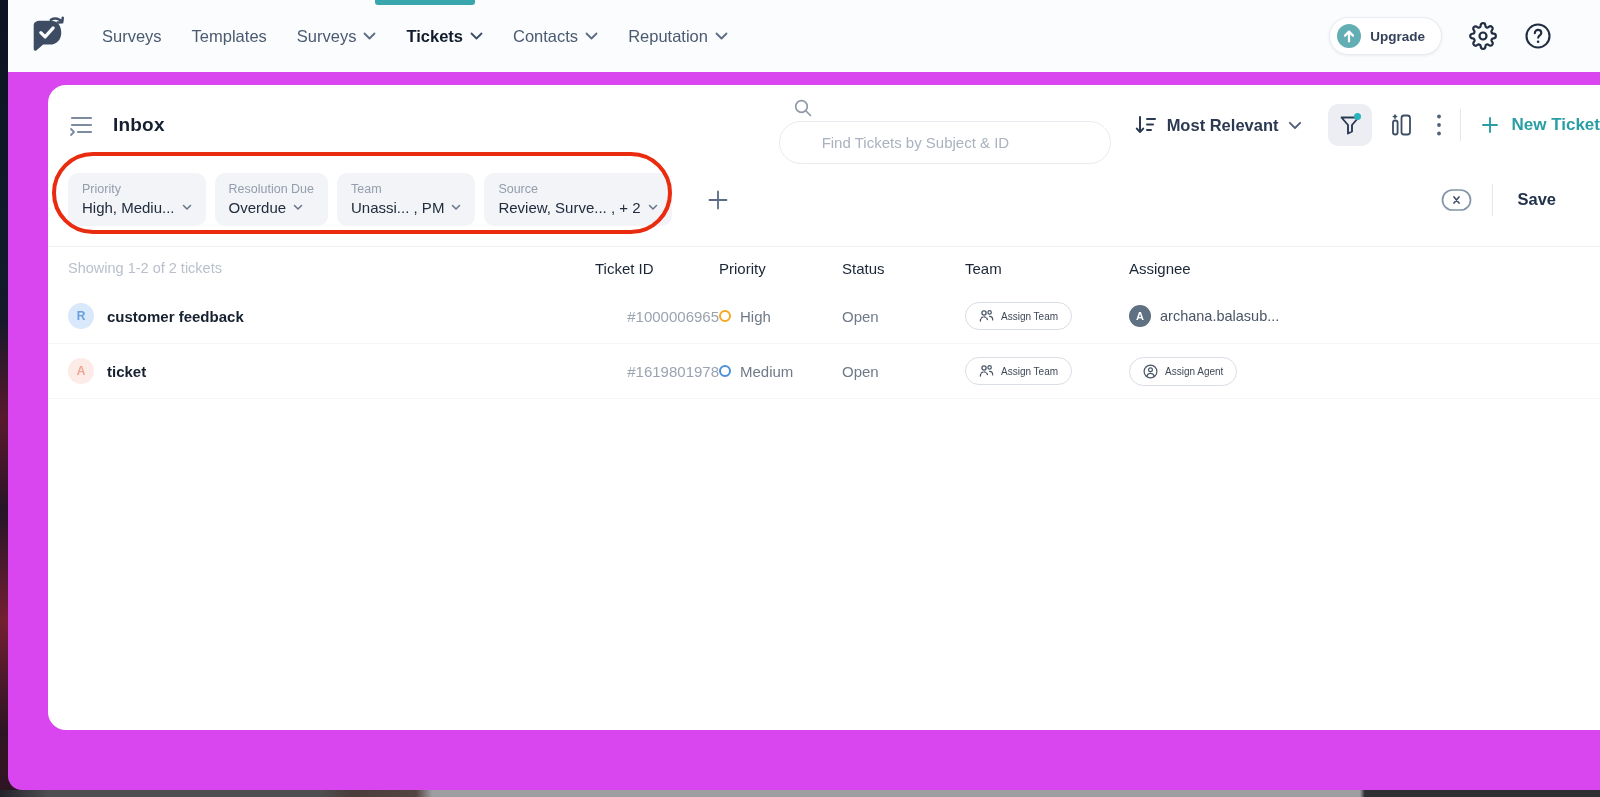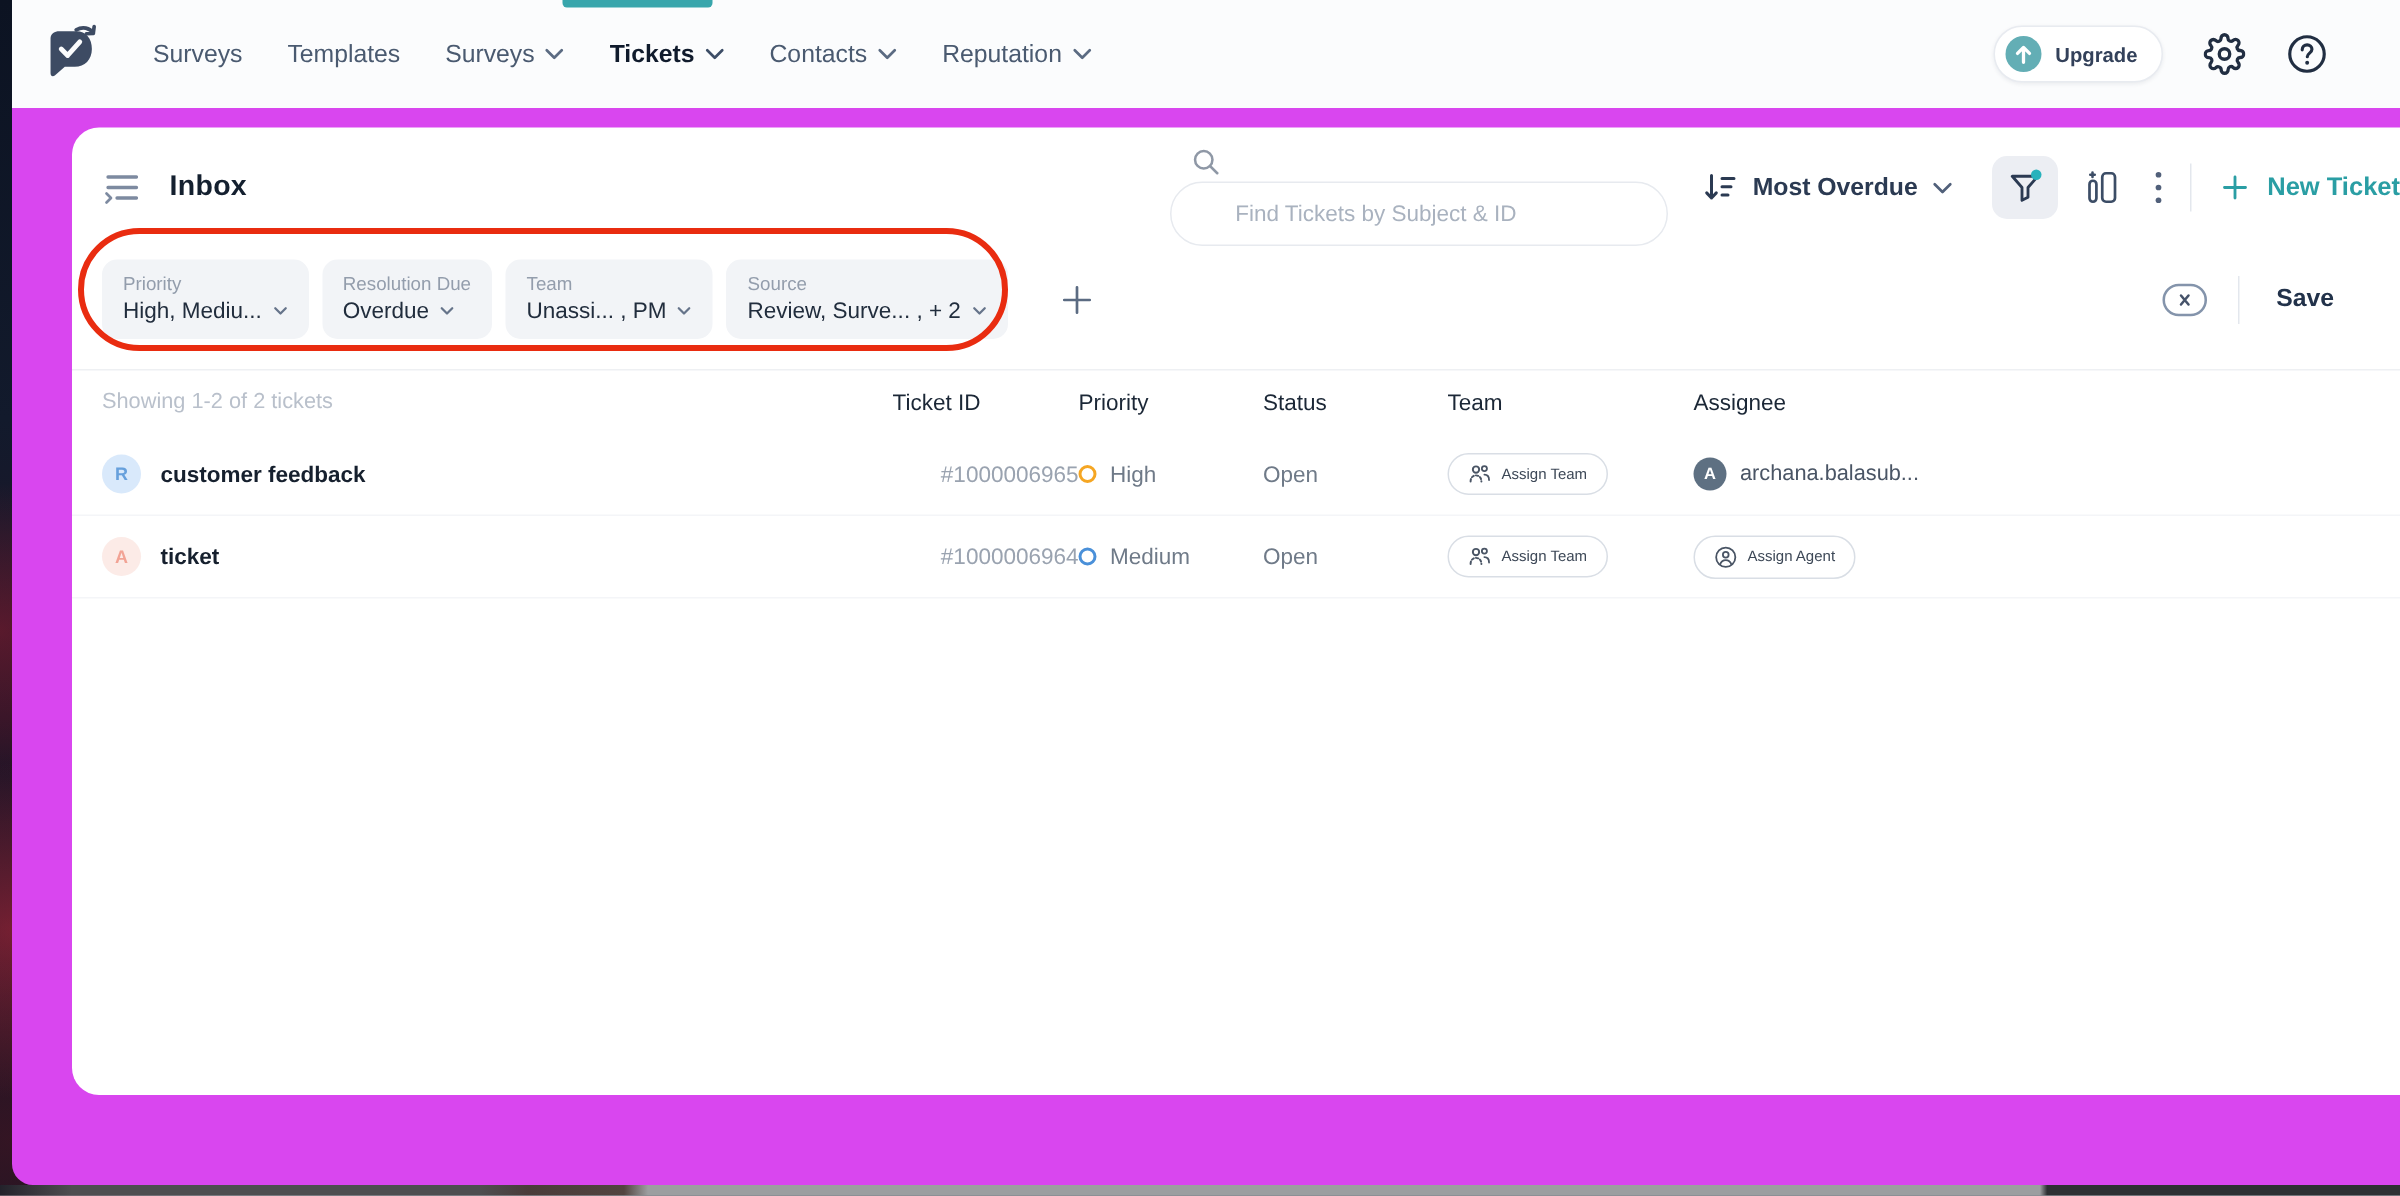--- a/index.html
+++ b/index.html
@@ -215,21 +215,21 @@
           <path d="M12 12 L16.5 16.5" stroke="#8f98a6" stroke-width="1.7" stroke-linecap="round"></path>
         </svg>
         <input class="search-input" type="text" placeholder="Find Tickets by Subject &amp; ID" style="">
       </div>
 
       <div class="sort-group">
         <svg width="22" height="20" viewBox="0 0 22 20">
           <path d="M5 2 L5 17 M1.8 13.6 L5 17 L8.2 13.6" fill="none" stroke="#2b3a52" stroke-width="2" stroke-linecap="round" stroke-linejoin="round"></path>
           <path d="M12 4 H20 M12 9.5 H18 M12 15 H16" stroke="#2b3a52" stroke-width="2" stroke-linecap="round"></path>
         </svg>
-        <span class="sort-label">Most Overdue</span>
+        <span class="sort-label">Most Relevant</span>
         <svg width="14" height="9" viewBox="0 0 14 9">
             <path d="M1.8 1.8 L7 7 L12.2 1.8" fill="none" stroke="#51607a" stroke-width="1.8" stroke-linecap="round" stroke-linejoin="round"></path>
           </svg>
       </div>
 
       <div class="filter-btn">
         <svg width="22" height="22" viewBox="0 0 22 22">
           <path d="M2.5 3.5 H19.5 L13 11 V17.5 L9 19.5 V11 Z" fill="none" stroke="#2b3a52" stroke-width="1.9" stroke-linejoin="round"></path>
         </svg>
         <span class="filter-dot"></span>
@@ -357,21 +357,21 @@
         <span class="assignee-avatar">A</span>
         <span class="assignee-name">archana.balasub...</span>
       </div>
     </div>
 
     <div class="tgrid trow">
       <div class="subject-cell">
         <span class="row-avatar av-pink">A</span>
         <span class="subject">ticket</span>
       </div>
-      <div class="ticket-id">#1000006964</div>
+      <div class="ticket-id">#1619801978</div>
       <div class="priority-cell">
         <span class="p-ring ring-medium"></span>
         <span class="muted">Medium</span>
       </div>
       <div class="muted">Open</div>
       <div>
         <span class="pill">
           <svg width="15" height="14" viewBox="0 0 15 14">
             <circle cx="5" cy="4" r="2.1" fill="none" stroke="#4a5565" stroke-width="1.3"></circle>
             <circle cx="10.6" cy="3.4" r="1.7" fill="none" stroke="#4a5565" stroke-width="1.2"></circle>

